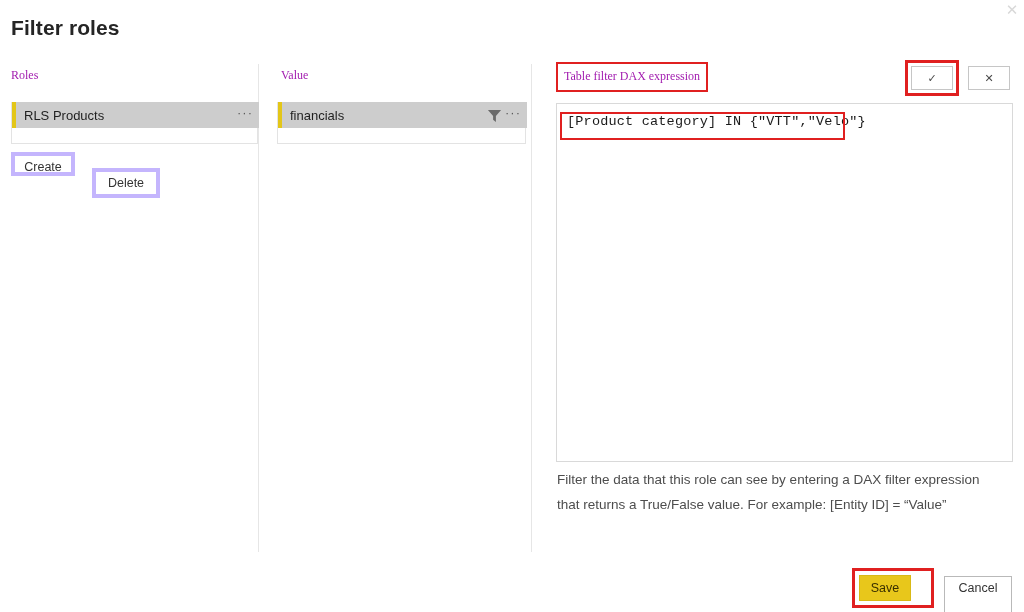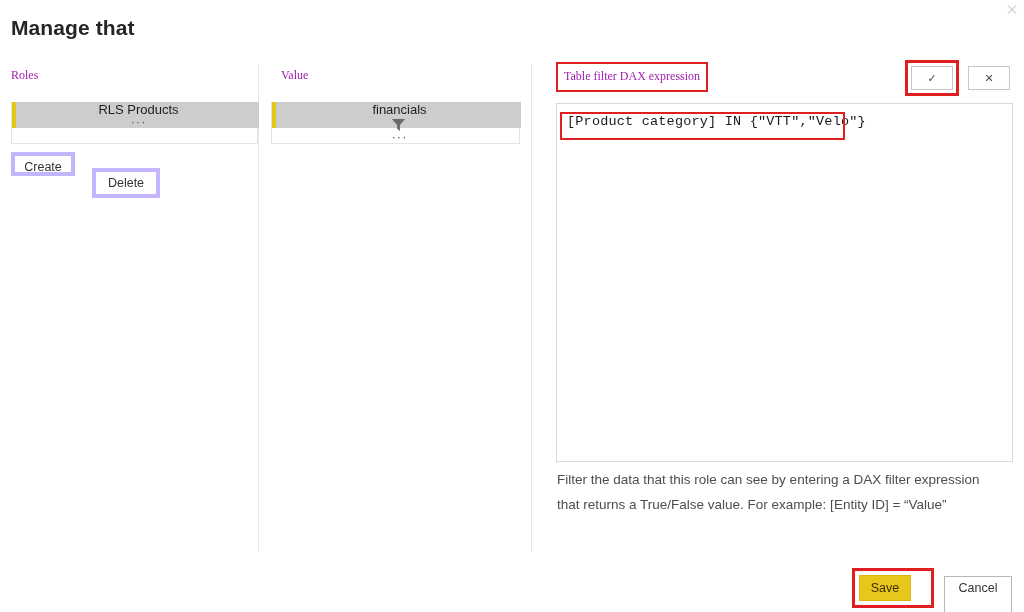--- a/index.html
+++ b/index.html
@@ -83,37 +83,36 @@
 
   
   .listbox {
     position: absolute;
     background: #ffffff;
     border: 1px solid #e3e3e3;
     border-top: none;
     box-sizing: border-box;
   }
   #roles-listbox  { left: 11px;  top: 102px; width: 247px; height: 42px; }
-  #tables-listbox { left: 271px; top: 102px; width: 249px; height: 42px; }
+  #tables-listbox { left: 277px; top: 102px; width: 249px; height: 42px; }
 
   .list-item {
     position: absolute;
     left: 0;
     top: 0;
     height: 26px;
     background: #cdcdcd;
     display: flex;
     align-items: center;
     box-sizing: border-box;
     border-left: 4px solid #e3c618;
     padding-left: 8px;
     padding-right: 6px;
     font-size: 13px;
     color: #1f1f1f;
-    flex-direction: column;
   }
   #roles-listbox  .list-item { width: 247px; }
   #tables-listbox .list-item { width: 249px; }
 
   .list-item-label { flex: 0 0 auto; }
   .list-item-spacer { flex: 1 1 auto; }
 
   .ellipsis-icon {
     font-size: 13px;
     color: #5a5a5a;
@@ -254,21 +253,21 @@
     line-height: 23px;
     text-align: center;
     cursor: pointer;
   }
 </style>
 </head>
 <body>
 
 <div class="top-close">✕</div>
 
-<div class="page-title">Manage that</div>
+<div class="page-title">Filter roles</div>
 
 <div class="col-head" id="head-roles">Roles</div>
 <div class="col-head" id="head-tables">Value</div>
 
 <div class="dax-head-wrap">
   <div class="col-head">Table filter DAX expression</div>
 </div>
 
 <div class="divider" id="divider-1"></div>
 <div class="divider" id="divider-2"></div>

